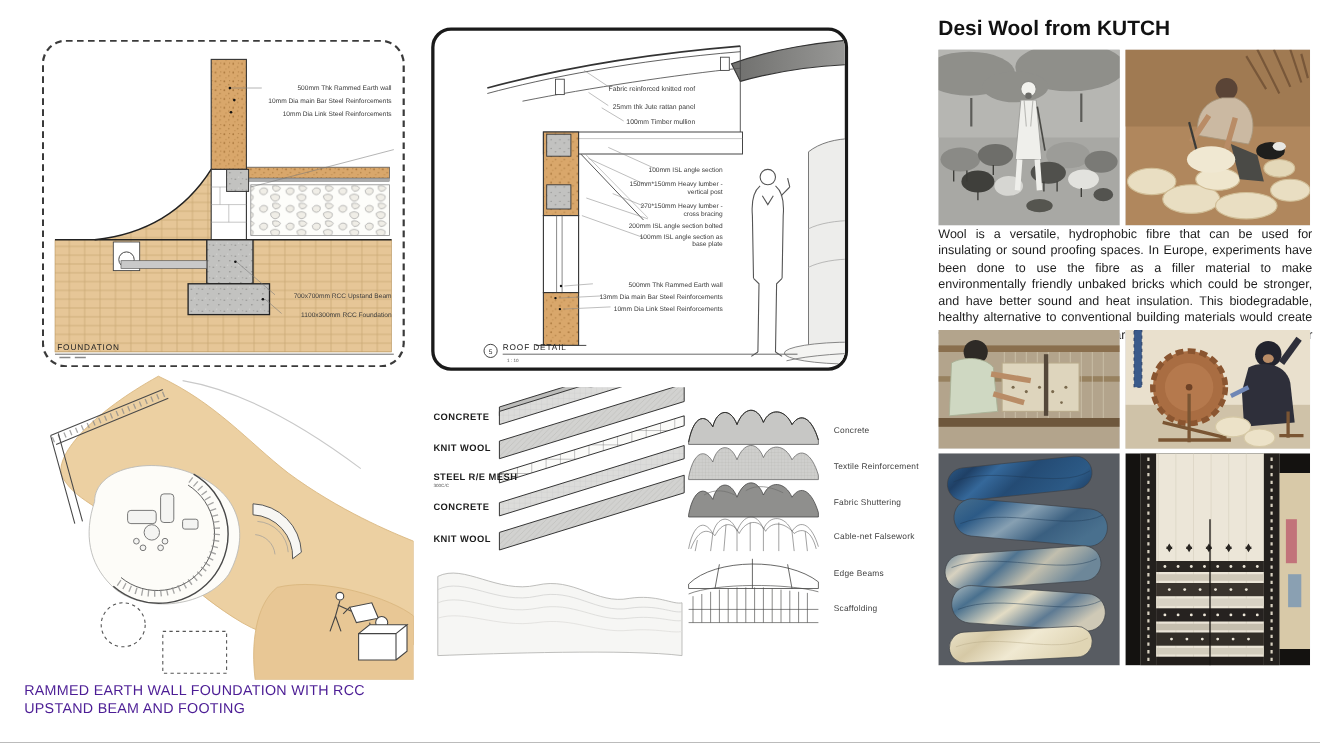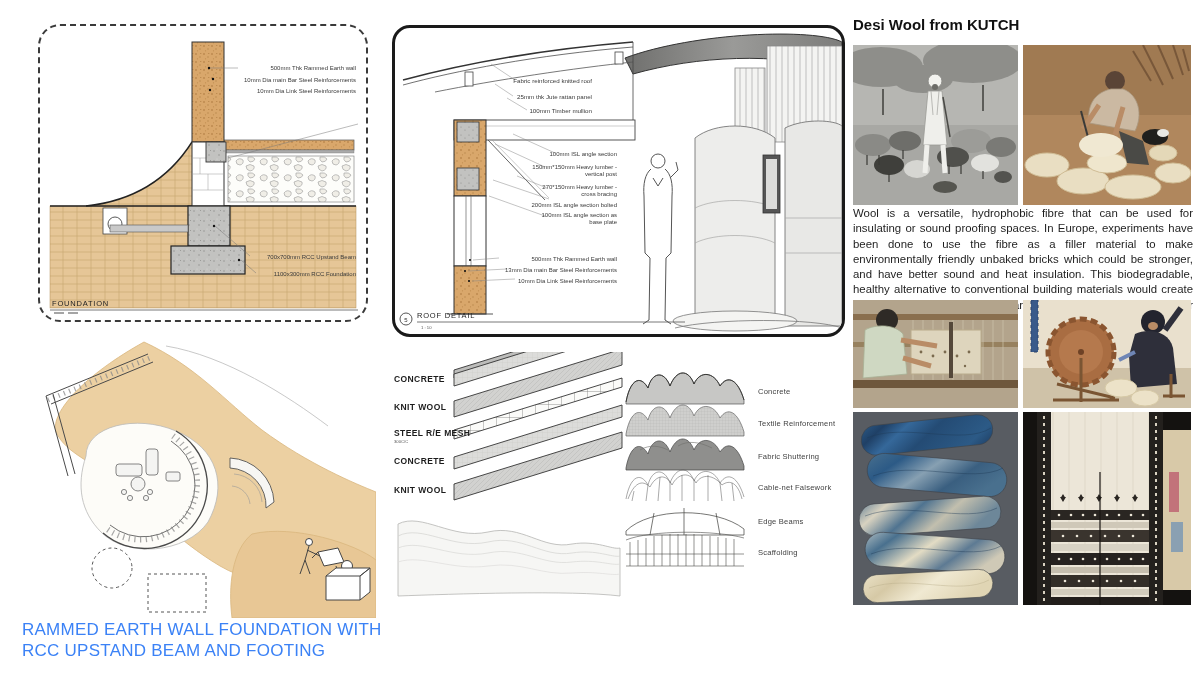--- a/index.html
+++ b/index.html
@@ -1,38 +1,38 @@
 <!DOCTYPE html>
 <html><head>
 <meta charset="utf-8">
 <style>
   html,body{margin:0;padding:0;background:#888;}
   #board{position:relative;width:1200px;height:675px;background:#ffffff;overflow:hidden;
          font-family:"Liberation Sans",sans-serif;color:#1d1d1b;}
   .abs{position:absolute;}
-  .cap{font-size:17px;line-height:1.22;letter-spacing:.25px;color:#3b82f6;}
+  .cap{font-size:13px;line-height:1.22;letter-spacing:.25px;color:#4c1d95;}
   .para{font-size:11.4px;line-height:1.34;text-align:justify;color:#1e1e1e;}
-  .rtitle{font-size:15px;font-weight:bold;color:#111;}
+  .rtitle{font-size:19px;font-weight:bold;color:#111;}
   .dashed-box{border:2px dashed #3a3a3a;border-radius:22px;box-sizing:border-box;background:#fff;}
   .detail-box{border:3px solid #1a1a1a;border-radius:18px;box-sizing:border-box;background:#fff;overflow:hidden;}
   .photo{margin:0;padding:0;overflow:hidden;background:#ddd;}
   svg text{font-family:"Liberation Sans",sans-serif;}
   .ann{font-size:6px;fill:#3a3a3a;}
   .ann7{font-size:6.2px;fill:#3a3a3a;}
   .lyr{font-size:8.5px;font-weight:700;fill:#1c1c1c;letter-spacing:.4px;}
   .seq{font-size:7.6px;fill:#3f3f3f;letter-spacing:.2px;}
   .dwgtitle{font-size:7.5px;fill:#222;letter-spacing:.8px;}
   .tiny{font-size:4.2px;fill:#555;}
 </style>
 </head>
 <body>
 
 <div id="board">
 
-  <div class="abs dashed-box" style="left:38px;top:24px;width:330px;height:298px;">
+  <div class="abs dashed-box" style="left:38px;top:36px;width:330px;height:298px;">
     <svg class="abs" style="left:2px;top:2px;" width="322" height="290" viewBox="0 0 322 290">
       <defs>
         <pattern id="f-speckle" width="8" height="8" patternUnits="userSpaceOnUse">
           <rect width="8" height="8" fill="#d9a76b"></rect>
           <circle cx="2" cy="2" r="0.8" fill="#a9763b"></circle>
             <circle cx="6" cy="5" r="0.7" fill="#b5854a"></circle>
           <circle cx="3.5" cy="6.8" r="0.6" fill="#c08c4e"></circle>
             <circle cx="6.8" cy="1.4" r="0.5" fill="#a9763b"></circle>
         </pattern>
         <pattern id="f-hatch" width="14" height="8" patternUnits="userSpaceOnUse">
@@ -139,21 +139,21 @@
       <path d="M283,210 L279,224 M279,224 L274,238 M279,224 L284,238 M281,214 L294,220" fill="none"></path>
       <path d="M292,216 L312,212 L318,226 L298,230 Z"></path>
       <circle cx="321" cy="230" r="5.5"></circle>
       <path d="M292,216 L286,222 M310,230 L312,238" fill="none"></path>
       <path d="M300,240 h34 v24 h-34 Z M300,240 l10,-8 h34 l-10,8 M334,240 l10,-8 v24 l-10,8" fill="#fff"></path>
     </g>
   </svg>
 
   <div class="abs cap" style="left:22px;top:620px;width:372px;">RAMMED EARTH WALL FOUNDATION WITH RCC UPSTAND BEAM AND FOOTING</div>
 
-  <div class="abs detail-box" style="left:392px;top:25px;width:453px;height:312px;">
+  <div class="abs detail-box" style="left:392px;top:25px;width:379px;height:312px;padding-left:40px;">
     <svg width="447" height="306" viewBox="0 0 447 306">
       <defs>
         <pattern id="r-speckle" width="8" height="8" patternUnits="userSpaceOnUse">
           <rect width="8" height="8" fill="#d9a76b"></rect>
           <circle cx="2" cy="2" r="0.8" fill="#a9763b"></circle>
             <circle cx="6" cy="5" r="0.7" fill="#b5854a"></circle>
           <circle cx="3.5" cy="6.8" r="0.6" fill="#c08c4e"></circle>
         </pattern>
         <pattern id="r-conc" width="8" height="8" patternUnits="userSpaceOnUse">
           <rect width="8" height="8" fill="#c2c2c0"></rect>

